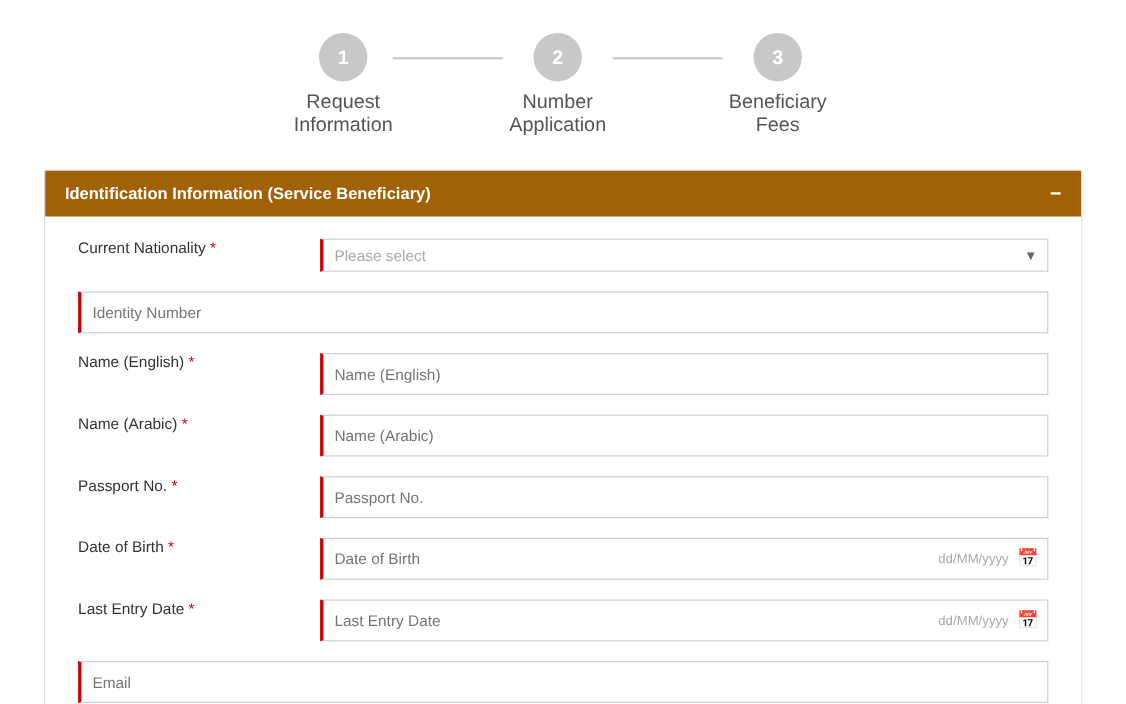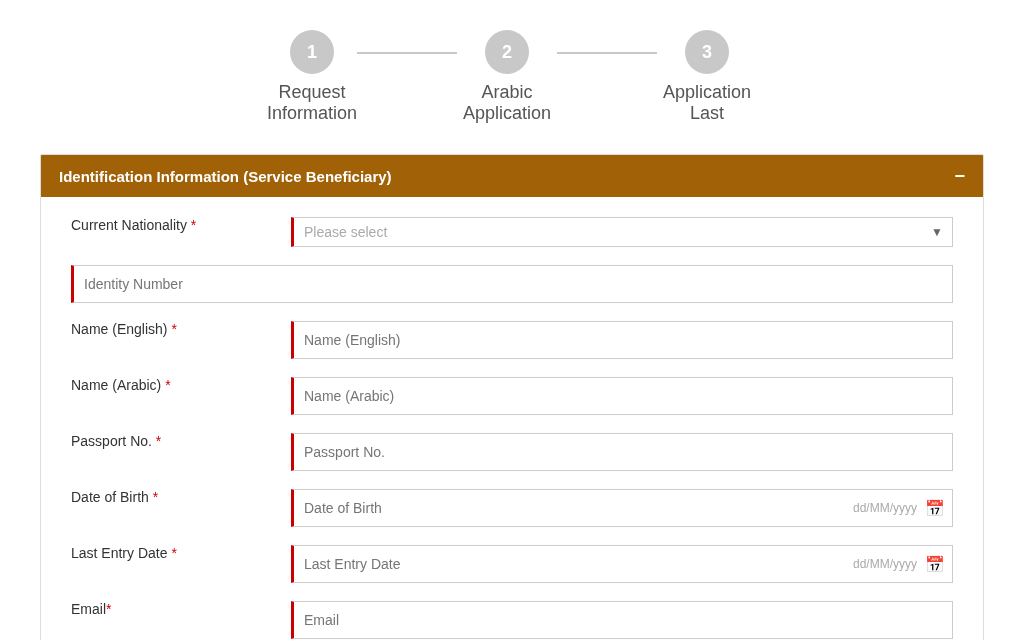--- a/index.html
+++ b/index.html
@@ -195,26 +195,26 @@
 <div class="page-wrapper">
 
   <div class="stepper">
     <div class="step">
       <div class="step-circle">1</div>
       <div class="step-label">Request<br>Information</div>
     </div>
     <div class="step-connector"></div>
     <div class="step">
       <div class="step-circle">2</div>
-      <div class="step-label">Arabic Application</div>
+      <div class="step-label">Number Application</div>
     </div>
     <div class="step-connector"></div>
     <div class="step">
       <div class="step-circle">3</div>
-      <div class="step-label">Application Last</div>
+      <div class="step-label">Beneficiary Fees</div>
     </div>
   </div>
 
   <div class="form-section">
     <div class="section-header">
       <span>Identification Information (Service Beneficiary)</span>
       <button class="collapse-btn">−</button>
     </div>
     <div class="section-body">
 
@@ -279,23 +279,20 @@
           Last Entry Date <span class="required-star">*</span>
         </div>
         <div class="form-control-wrapper date-wrapper">
           <input type="text" class="form-input" placeholder="Last Entry Date" style="padding-right: 90px;">
           <span class="date-hint">dd/MM/yyyy</span>
           <span class="calendar-icon">📅</span>
         </div>
       </div>
 
       <div class="form-row">
-        <div class="form-label">
-          Email<span class="required-star">*</span>
-        </div>
         <div class="form-control-wrapper">
           <input type="email" class="form-input" placeholder="Email" style="">
         </div>
       </div>
 
     </div>
   </div>
 </div>
 
 </body></html>

